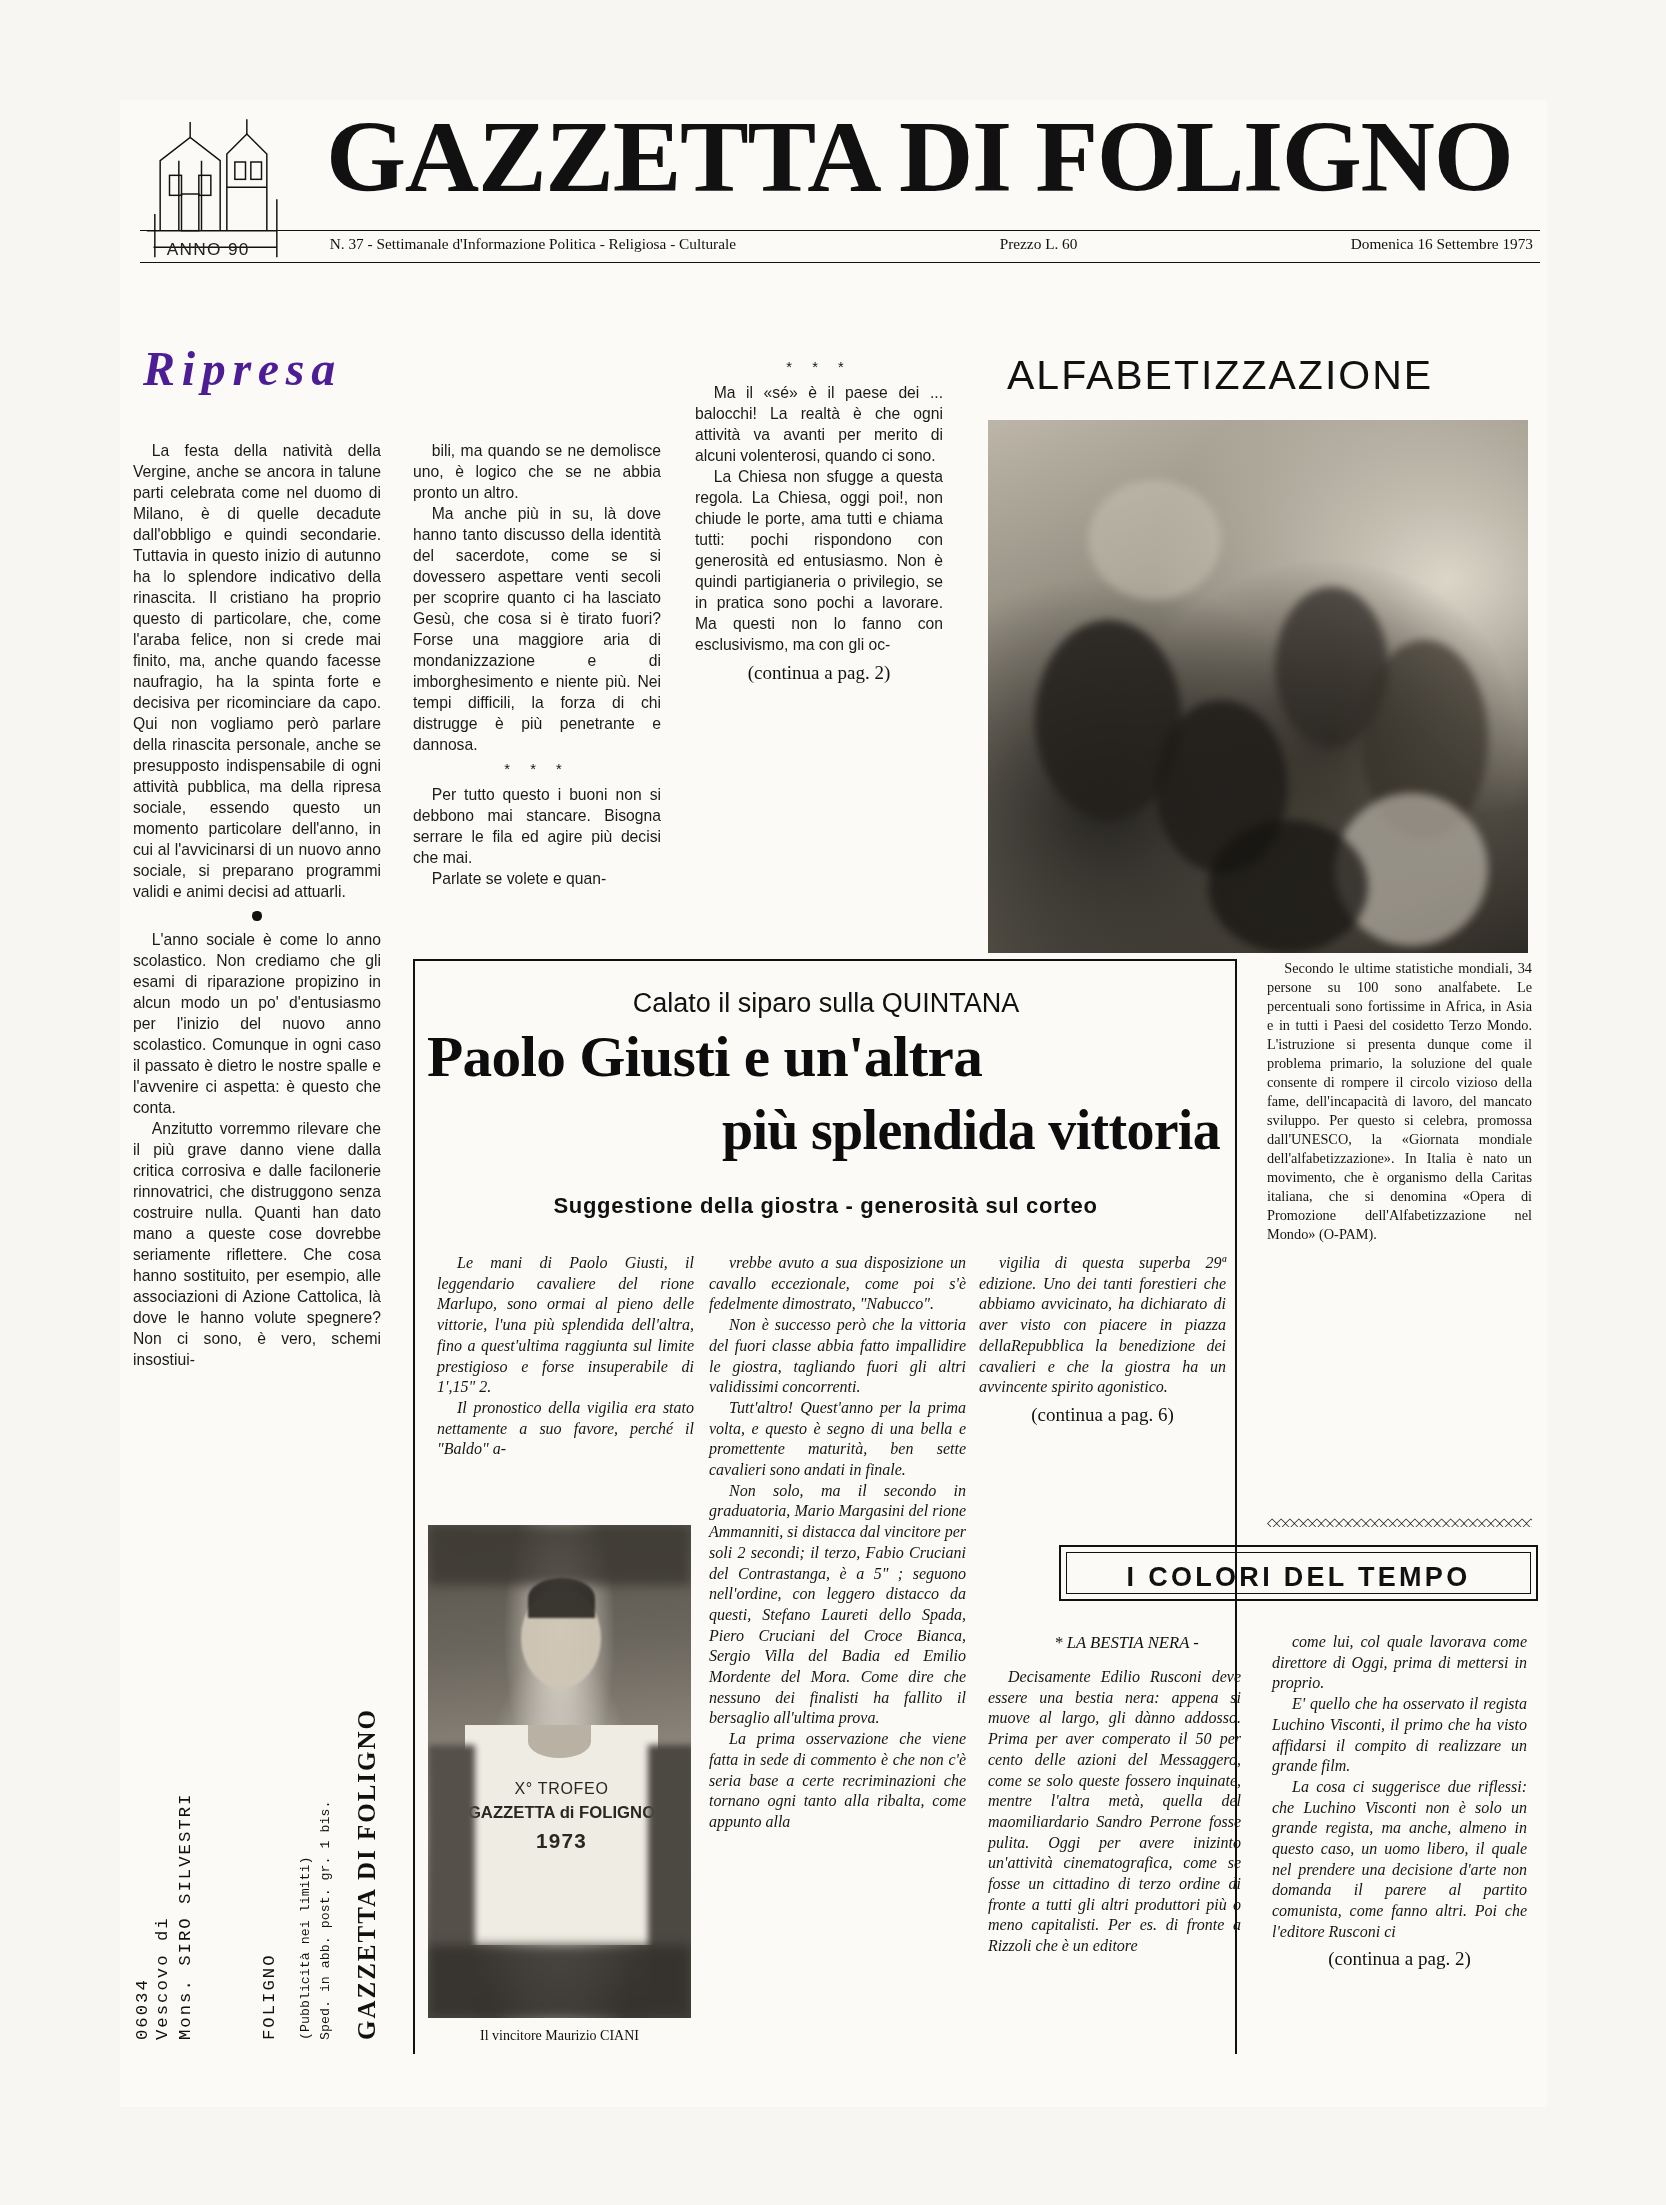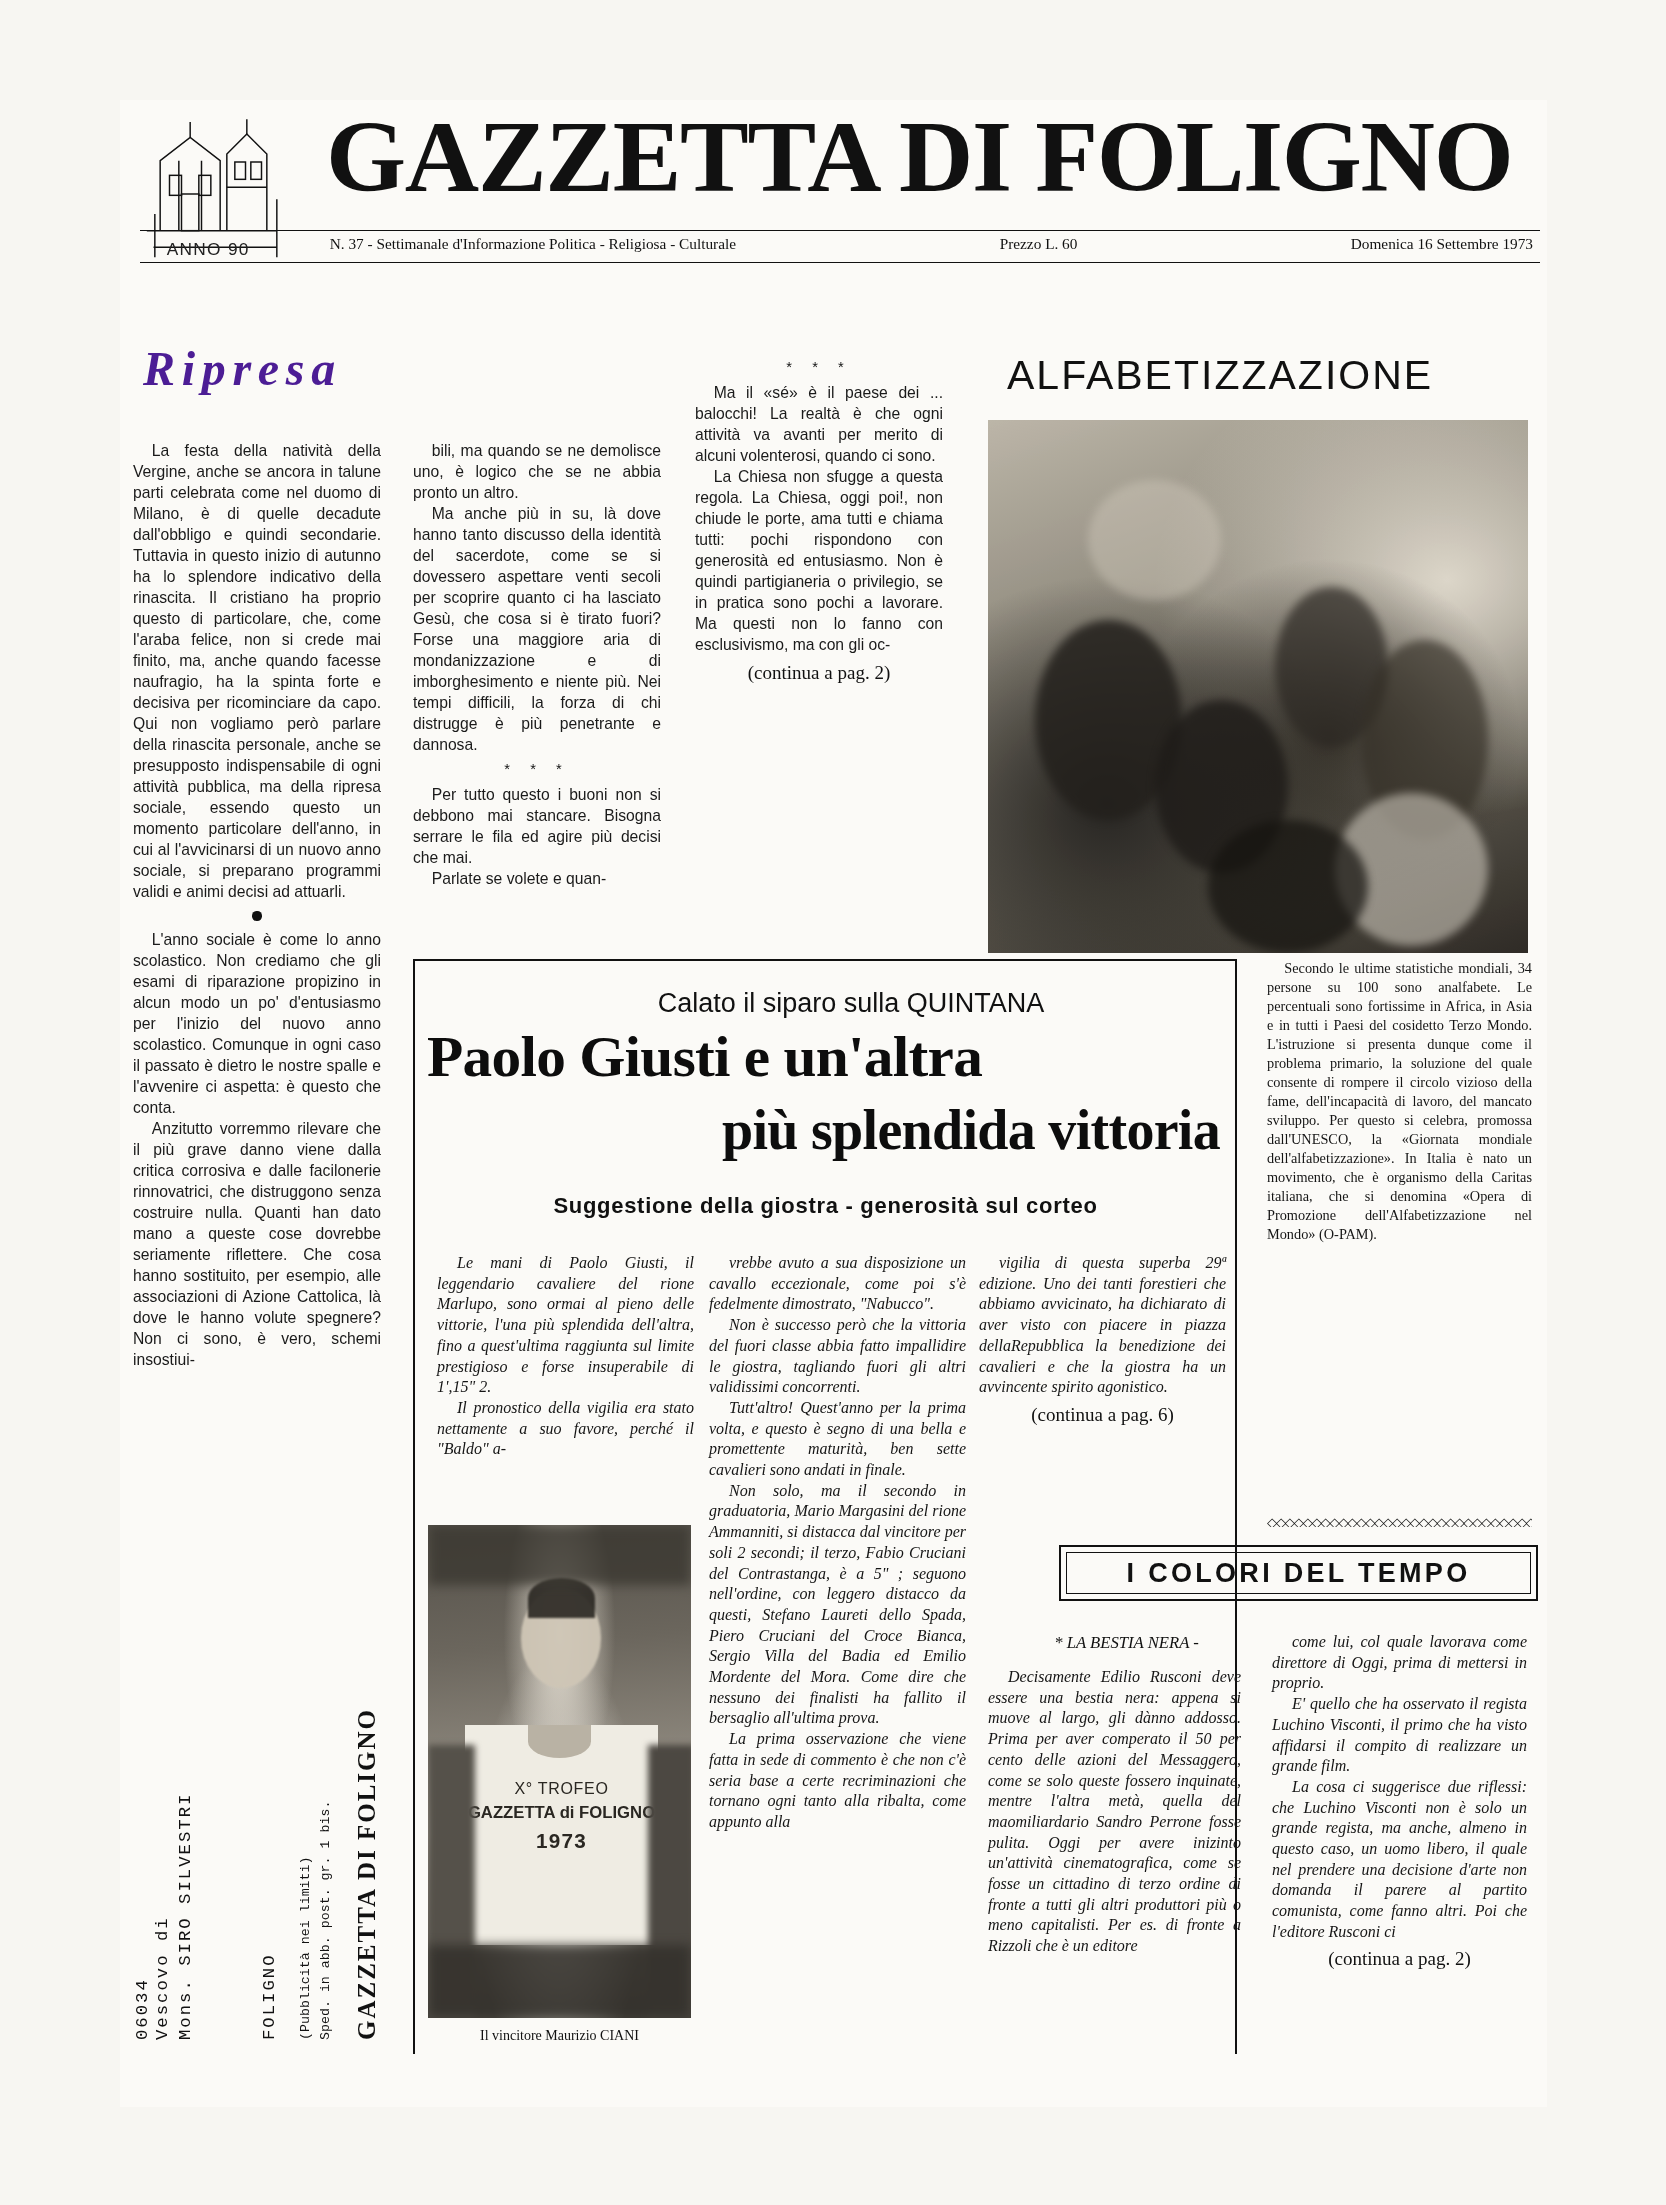--- a/index.html
+++ b/index.html
@@ -224,28 +224,27 @@
     top: 959px;
     width: 820px;
     height: 1093px;
     border-left: 2px solid #111;
     border-right: 2px solid #111;
     border-top: 2px solid #111;
     background: transparent;
   }
   .quint-kicker {
     position: absolute;
-    left: 399px;
+    left: 416px;
     top: 988px;
     width: 820px;
     text-align: center;
     font-family: "Liberation Sans", sans-serif;
     font-size: 27px;
     color: #111;
-    padding-left: 42px;
   }
   .quint-head1 {
     position: absolute;
     left: 427px;
     top: 1027px;
     width: 800px;
     text-align: left;
     font-family: "Liberation Serif", serif;
     font-weight: bold;
     font-size: 56px;
@@ -354,21 +353,21 @@
     top: 1545px;
     width: 475px;
     height: 52px;
     border: 2px solid #111;
   }
   .colori-inner {
     position: absolute;
     left: 5.3px; top: 5.3px; right: 5.3px; bottom: 5.3px;
     border: 1.3px solid #111;
     display: flex;
-    align-items: center;
+    align-items: flex-end;
     justify-content: center;
   }
   .colori-title {
     font-family: "Liberation Sans", sans-serif;
     font-weight: bold;
     font-size: 27px;
     letter-spacing: 3.3px;
     color: #111;
   }
   .bestia-label {

